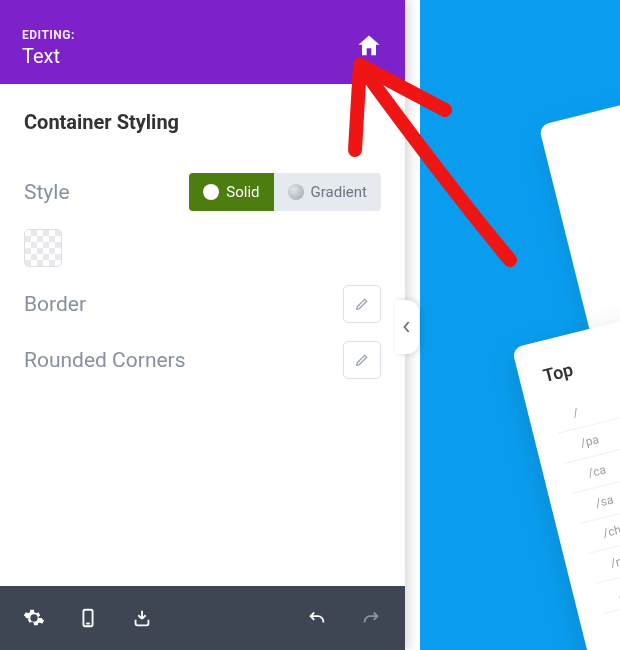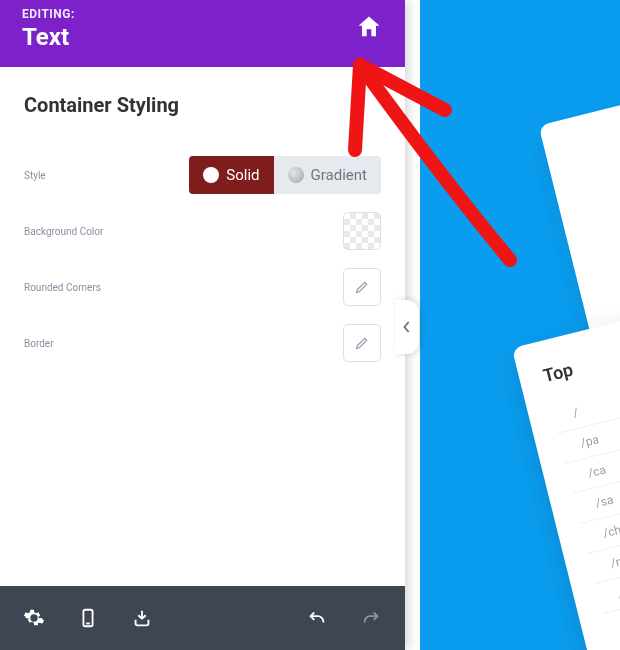--- a/index.html
+++ b/index.html
@@ -6,33 +6,33 @@
   body { width: 620px; height: 650px; overflow: hidden; position: relative; background: #fff; }
   .canvas { position: absolute; left: 405px; top: 0; right: 0; bottom: 0; background: #fff; }
   .blue-bg { position: absolute; left: 15px; top: 0; width: 600px; height: 650px; background: #0a9def; }
   .card1 { position: absolute; left: 155px; top: 80px; width: 350px; height: 220px; background: #fff; border-radius: 10px; transform: rotate(-14deg); box-shadow: 0 10px 30px rgba(0,0,0,0.1); }
   .card2 { position: absolute; left: 150px; top: 300px; width: 350px; height: 400px; background: #fff; border-radius: 10px; transform: rotate(-14deg); box-shadow: 0 10px 30px rgba(0,0,0,0.15); padding: 24px; }
   .card2 .title { font-size: 18px; font-weight: 600; color: #333; margin-bottom: 18px; }
   .card2 .row { font-size: 12px; color: #9aa0a6; padding: 8px 0 8px 20px; border-bottom: 1px solid #f0f0f0; }
 
   .panel { position: absolute; left: 0; top: 0; width: 405px; height: 650px; background: #fff; box-shadow: 4px 0 10px rgba(0,0,0,0.15); display: flex; flex-direction: column; }
 
-  .header { background: #7d22cb; color: #fff; padding: 7px 22px 16px; display: flex; align-items: center; justify-content: space-between; }
+  .header { background: #7d22cb; color: #fff; padding: 28px 22px 16px; display: flex; align-items: center; justify-content: space-between; }
   .header .label { font-size: 12px; font-weight: 700; letter-spacing: 0.5px; color: rgba(255,255,255,0.9); }
-  .header .value { font-size: 24px; font-weight: 700; margin-top: 2px; }
+  .header .value { font-size: 20px; font-weight: 400; margin-top: 2px; }
   .home-icon svg { width: 28px; height: 28px; fill: #fff; }
 
   .body { flex: 1; overflow-y: auto; padding: 26px 24px 2px; }
   .section-title { font-size: 20px; font-weight: 700; color: #333; margin-bottom: 30px; }
   .option-row { display: flex; align-items: center; justify-content: space-between; min-height: 56px; }
-  .option-label { font-size: 10px; color: #8790a2; }
+  .option-label { font-size: 21px; color: #8790a2; }
 
   .segmented { display: flex; }
   .seg-btn { display: flex; align-items: center; gap: 7px; padding: 10px 14px; font-size: 15px; border: none; cursor: pointer; }
-  .seg-btn.active { background: #7f1d1d; color: #fff; border-radius: 4px 0 0 4px; }
+  .seg-btn.active { background: #4d7c0f; color: #fff; border-radius: 4px 0 0 4px; }
   .seg-btn.inactive { background: #e6e9ed; color: #6d7684; border-radius: 0 4px 4px 0; }
   .dot-solid { width: 16px; height: 16px; border-radius: 50%; background: #fff; }
   .dot-gradient { width: 16px; height: 16px; border-radius: 50%; background: radial-gradient(circle at 35% 35%, #e3e6ea, #9da3ab); }
 
   .square-btn { width: 38px; height: 38px; border: 1px solid #dbe0e8; border-radius: 5px; background: #fff; display: flex; align-items: center; justify-content: center; cursor: pointer; }
   .square-btn svg { width: 16px; height: 16px; stroke: #9aa2b1; fill: none; stroke-width: 2; }
   .swatch { width: 38px; height: 38px; border: 1px solid #dbe0e8; border-radius: 5px; cursor: pointer;
     background-image:
       linear-gradient(45deg,#e7e9ec 25%,transparent 25%),
       linear-gradient(-45deg,#e7e9ec 25%,transparent 25%),
@@ -99,36 +99,35 @@
           <span>Solid</span>
         </button>
         <button class="seg-btn inactive">
           <span class="dot-gradient"></span>
           <span>Gradient</span>
         </button>
       </div>
     </div>
 
     <div class="option-row">
-      <div class="option-label">Background Color</div>
       <div class="swatch"></div>
     </div>
 
 
     <div class="option-row">
-      <div class="option-label">Rounded Corners</div>
+      <div class="option-label">Border</div>
       <button class="square-btn">
         <svg viewBox="0 0 24 24">
             <path d="M4 20l4-1 11-11-3-3L5 16l-1 4z"></path>
           </svg>
       </button>
     </div>
 
     <div class="option-row">
-      <div class="option-label">Border</div>
+      <div class="option-label">Rounded Corners</div>
       <button class="square-btn">
         <svg viewBox="0 0 24 24">
             <path d="M4 20l4-1 11-11-3-3L5 16l-1 4z"></path>
           </svg>
       </button>
     </div>
 
 
   </div>
 

